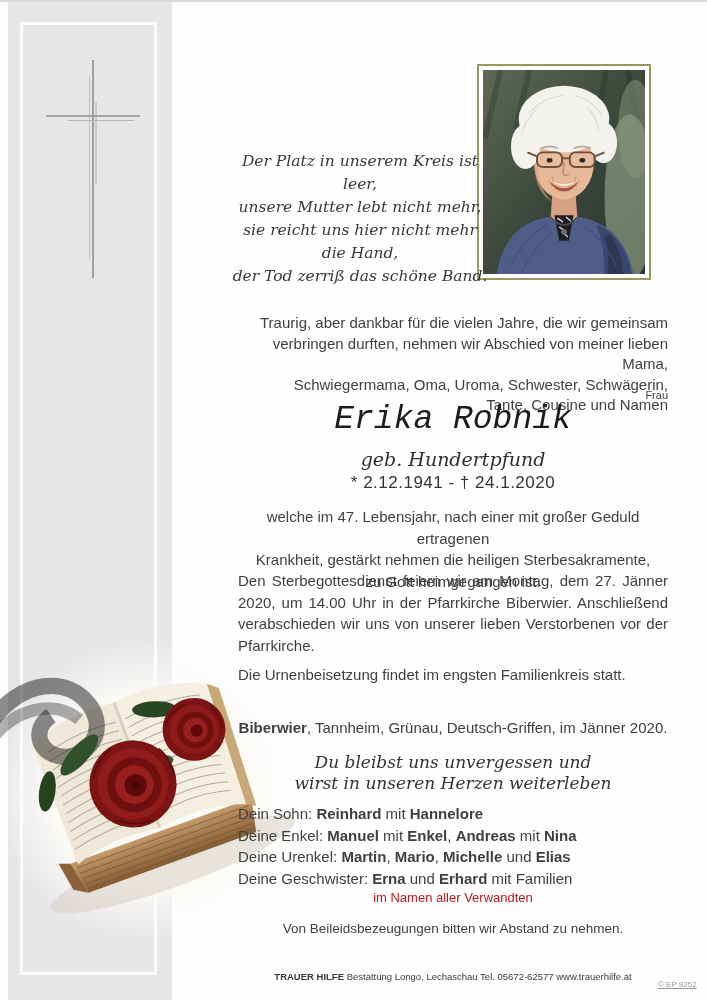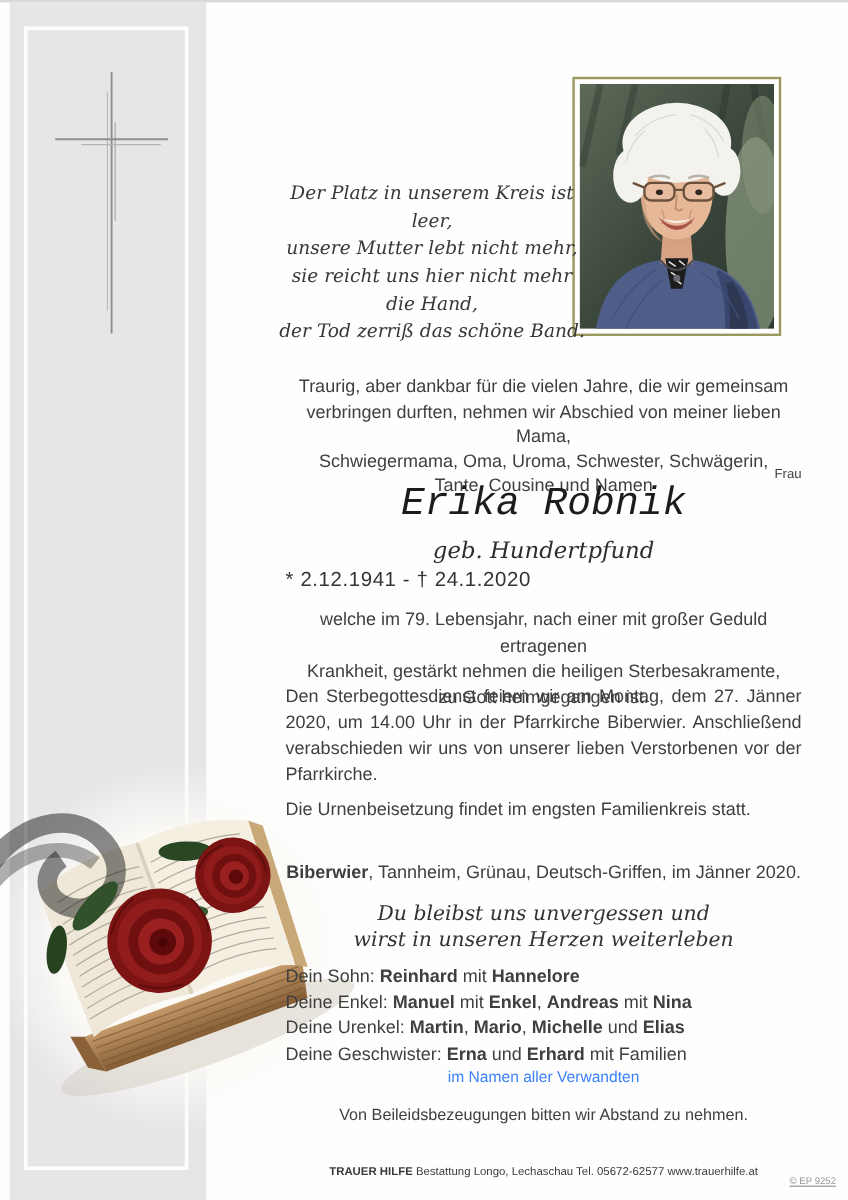--- a/index.html
+++ b/index.html
@@ -16,35 +16,35 @@
   
   .portrait{position:absolute;left:477px;top:62px;width:174px;height:216px;
             border:2px solid var(--frame-gold);background:#ffffff;padding:4px;box-sizing:border-box;}
   .portrait svg{display:block;width:100%;height:100%;}
   
   .poem{position:absolute;left:230px;top:148px;width:260px;text-align:center;
         font-family:"DejaVu Serif","Liberation Serif",serif;font-style:italic;
         font-size:15.5px;line-height:23px;color:#383838;}
   
   .col{position:absolute;left:238px;width:430px;}
-  .intro{top:311px;text-align:center;font-size:15px;line-height:20.5px;}
+  .intro{top:311px;text-align:right;font-size:15px;line-height:20.5px;}
   .frau{top:387px;text-align:right;font-size:11px;}
   .name{top:399px;text-align:center;font-family:Liberation Mono, monospace;
         font-style:italic;font-size:33px;color:var(--name);}
   .maiden{top:446px;text-align:center;font-family:"DejaVu Serif","Liberation Serif",serif;
           font-style:italic;font-size:19px;color:#2e2e2e;}
-  .dates{top:471px;text-align:left;font-size:17px;letter-spacing:.5px;color:#333;}
+  .dates{top:471px;text-align:center;font-size:17px;letter-spacing:.5px;color:#333;}
   .passing{top:504px;text-align:center;font-size:15px;line-height:21.5px;}
   .paras{top:568px;}
   .paras p{margin:0 0 8px 0;font-size:15px;line-height:21.5px;text-align:justify;}
   .location{top:717px;text-align:center;font-size:15px;}
   .verse{top:750px;text-align:center;font-family:"DejaVu Serif","Liberation Serif",serif;
          font-style:italic;font-size:17px;line-height:21px;color:#333;}
   .family{top:801px;text-align:left;font-size:15px;line-height:21.5px;}
-  .family-note{top:888px;text-align:center;font-size:13px;color:#3b82f6;}
+  .family-note{top:888px;text-align:center;font-size:13px;color:#b91c1c;}
   .condolence{top:919px;text-align:center;font-size:13.5px;}
   .footer{top:969px;text-align:center;font-size:9.5px;color:#3a3a3a;}
   .copyright{position:absolute;left:658px;top:978px;font-size:8px;color:#979797;text-decoration:underline;}
   .b{font-weight:bold;}
   
   .book{position:absolute;left:-6px;top:636px;width:304px;height:304px;
         background:radial-gradient(closest-side,#fbfaf6 62%,rgba(251,250,246,0) 100%);}
   .book svg{display:block;width:100%;height:100%;}
 </style>
 </head>
@@ -210,21 +210,21 @@
       <div>Traurig, aber dankbar für die vielen Jahre, die wir gemeinsam</div>
       <div>verbringen durften, nehmen wir Abschied von meiner lieben Mama,</div>
       <div>Schwiegermama, Oma, Uroma, Schwester, Schwägerin,</div>
       <div>Tante, Cousine und Namen</div>
     </div>
   <div class="col frau">Frau</div>
   <div class="col name">Erika Robnik</div>
   <div class="col maiden">geb. Hundertpfund</div>
   <div class="col dates">* 2.12.1941 - † 24.1.2020</div>
   <div class="col passing">
-      <div>welche im 79. Lebensjahr, nach einer mit großer Geduld ertragenen</div>
+      <div>welche im 47. Lebensjahr, nach einer mit großer Geduld ertragenen</div>
       <div>Krankheit, gestärkt nehmen die heiligen Sterbesakramente,</div>
       <div>zu Gott heimgegangen ist.</div>
     </div>
   <div class="col paras">
       <p>Den Sterbegottesdienst feiern wir am Montag, dem 27. Jänner 2020, um 14.00 Uhr in der Pfarrkirche Biberwier. Anschließend verabschieden wir uns von unserer lieben Verstorbenen vor der Pfarrkirche.</p>
       <p>Die Urnenbeisetzung findet im engsten Familienkreis statt.</p>
     </div>
   <div class="col location"><span class="b">Biberwier</span><span>, Tannheim, Grünau, Deutsch-Griffen, im Jänner 2020.</span></div>
 
   <div class="col verse">

